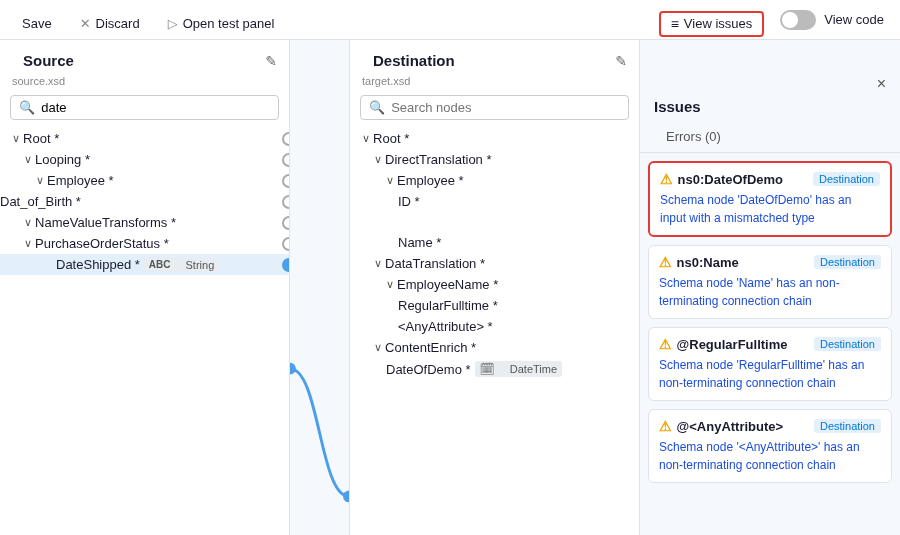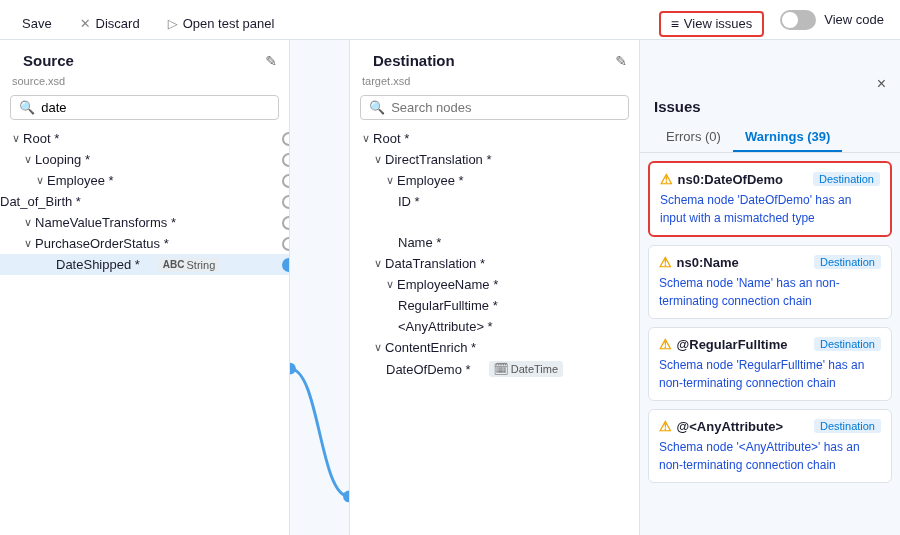--- a/index.html
+++ b/index.html
@@ -63,22 +63,22 @@
       cursor: pointer; position: relative; white-space: nowrap;
     }
     .tree-item.selected { background: #e3f0fc; }
     .tree-item .chevron { color: #555; margin-right: 3px; font-size: 11px; }
     .tree-item .label { color: #1a1a2e; font-size: 13px; }
     .tree-item .connector {
       width: 14px; height: 14px; border-radius: 50%; border: 2px solid #aaa;
       background: #fff; position: absolute; right: -7px; z-index: 2;
     }
     .tree-item .type-badge {
-      margin-left: 18px; font-size: 11px; color: #555; background: #e8edf2;
-      border-radius: 3px; padding: 1px 5px; display: flex; align-items: center; gap: 2px;
+      margin-left: 4px; font-size: 11px; color: #555; background: #e8edf2;
+      border-radius: 3px; padding: 1px 5px; display: flex; align-items: center; gap: 15px;
     }
     .type-badge .abc { font-size: 10px; font-weight: bold; color: #555; }
 
     
     .connection-area {
       width: 60px; position: relative; background: #f5f8fc;
       border-right: 1px solid #dde3ea;
     }
 
     
@@ -296,21 +296,20 @@
     </div>
   </div>
 
   <div class="issues-panel">
     <div class="issues-header">
       <span class="issues-title">Issues</span>
       <button class="close-btn">×</button>
     </div>
     <div class="issues-tabs">
       <button class="tab-btn">Errors (0)</button>
-      <button class="tab-btn active">Warnings (39)</button>
     </div>
     <div class="issues-list">
 
       <div class="issue-card error-card">
         <div class="issue-card-header">
           <span class="issue-name">
             <span class="warn-icon">⚠</span>
             <span>ns0:DateOfDemo</span>
           </span>
           <span class="dest-badge">Destination</span>

